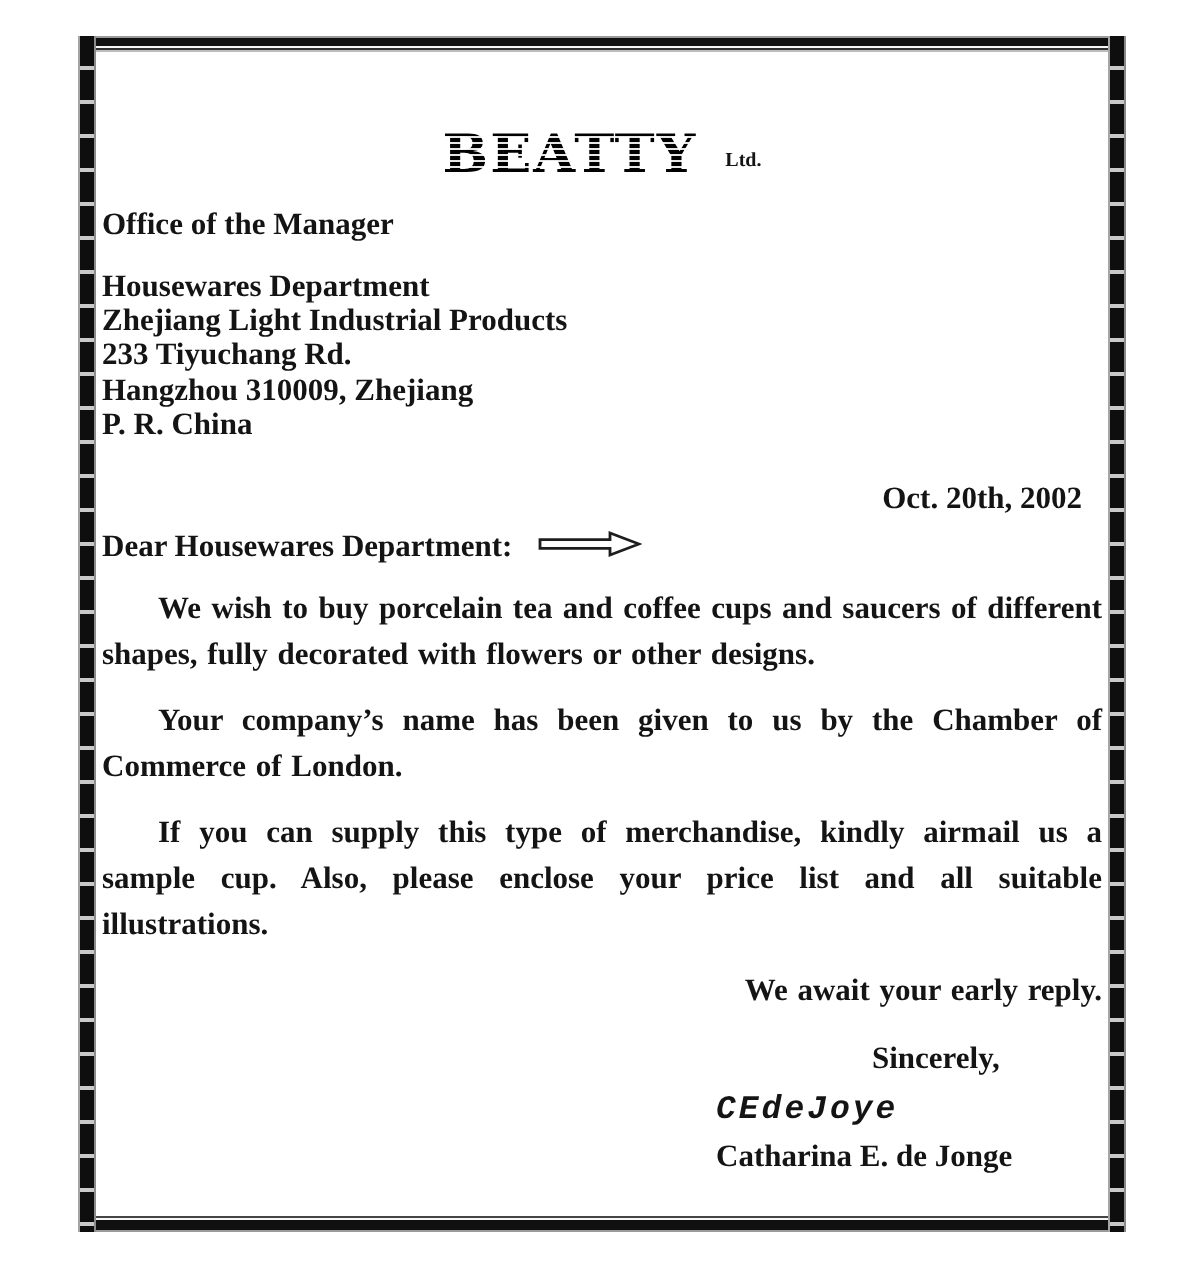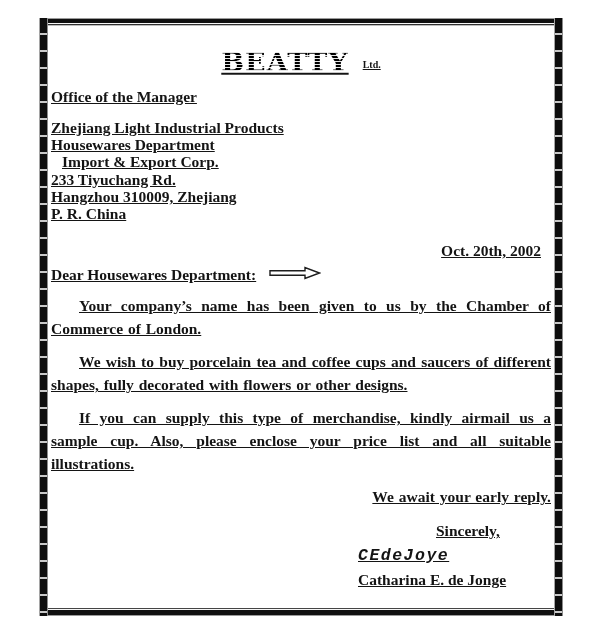--- a/index.html
+++ b/index.html
@@ -26,22 +26,22 @@
   .b-left, .b-right {
     top: 0; bottom: 0; width: 9px; box-sizing: border-box;
     background: repeating-linear-gradient(to bottom, #0e0e0e 0 15px, #c9c9c9 15px 17px);
     border-left: 1px solid #a5a5a5; border-right: 1px solid #8b8b8b;
   }
   .b-left { left: 0; }
   .b-right { right: 0; }
 
   .content {
     position: absolute; left: 9px; right: 9px; top: 8px; bottom: 8px;
-    padding: 0 3px; overflow: hidden;
-    font-size: 15.5px; font-weight: 600; text-decoration: underline;
+    padding: 16px 3px; overflow: hidden;
+    font-size: 15.5px; font-weight: 600;
   }
 
   
   .logo-row { display: flex; justify-content: center; align-items: flex-end; gap: 14px; margin-top: 7px; }
   .logo-text {
     position: relative;
     font-family: "DejaVu Serif", "Liberation Serif", serif;
     font-weight: 700; font-size: 27px; line-height: 27px;
     letter-spacing: 1px; color: #000;
     transform: scaleY(0.98);
@@ -94,39 +94,38 @@
 
       <div class="logo-row">
         <span class="logo-text">BEATTY</span>
         <span class="logo-suffix">Ltd.</span>
       </div>
 
 
       <div class="office">Office of the Manager</div>
 
       <div class="recipient">
+        <div>Housewares Department</div>
         <div>Zhejiang Light Industrial Products</div>
-        <div>Housewares Department</div>
-        <div class="indent">Import &amp; Export Corp.</div>
         <div>233 Tiyuchang Rd.</div>
         <div>Hangzhou 310009, Zhejiang</div>
         <div>P. R. China</div>
       </div>
 
       <div class="date-line">Oct. 20th, 2002</div>
 
       <div class="salutation-row">
         <span>Dear Housewares Department:</span>
         <svg class="arrow-svg" width="52" height="14" viewBox="0 0 52 14">
           <path d="M1 4.8 H36 V1.5 L50.5 7 L36 12.5 V9.2 H1 Z" fill="#ffffff" stroke="#1d1d1d" stroke-width="1.4" stroke-linejoin="miter"></path>
         </svg>
       </div>
 
+      <p class="body-par">We wish to buy porcelain tea and coffee cups and saucers of different shapes, fully decorated with flowers or other designs.</p>
       <p class="body-par">Your company’s name has been given to us by the Chamber of Commerce of London.</p>
-      <p class="body-par">We wish to buy porcelain tea and coffee cups and saucers of different shapes, fully decorated with flowers or other designs.</p>
       <p class="body-par">If you can supply this type of merchandise, kindly airmail us a sample cup. Also, please enclose your price list and all suitable illustrations.</p>
       <p class="body-par no-justify">We await your early reply.</p>
 
       <div class="closing">
         <div class="valediction">Sincerely,</div>
         <div class="signature">CEdeJoye</div>
         <div>Catharina E.  de Jonge</div>
 
       </div>
 

